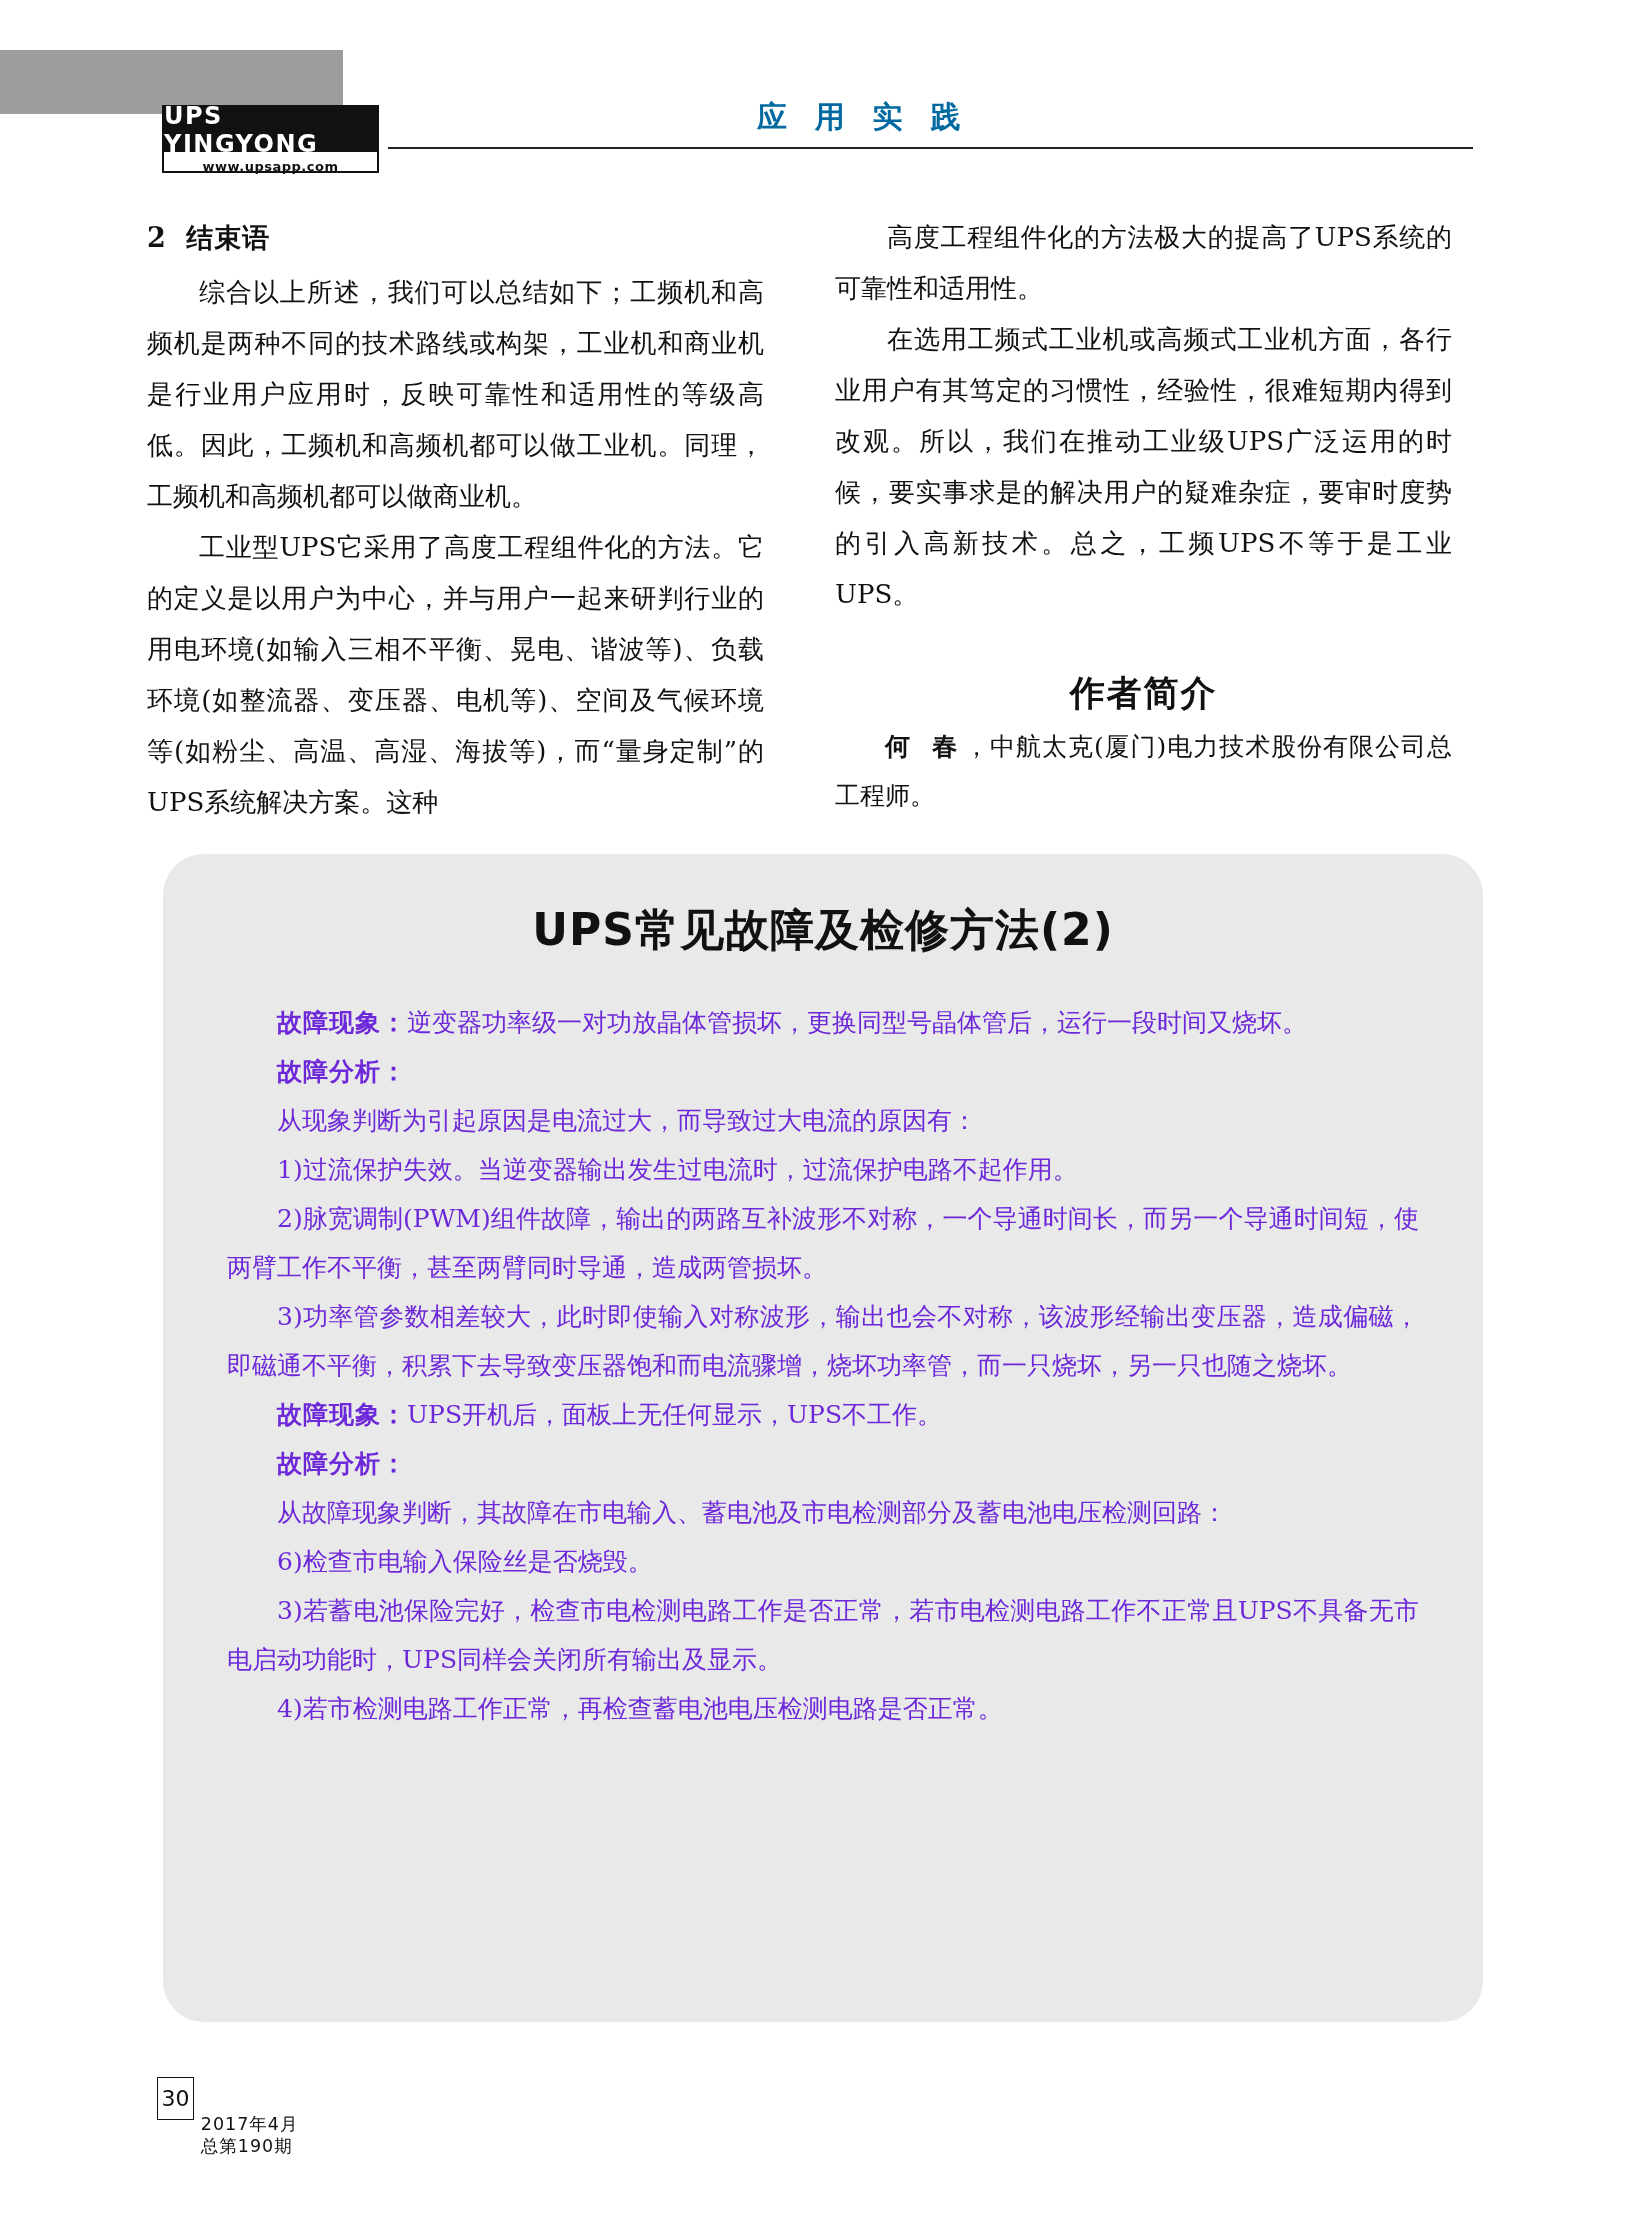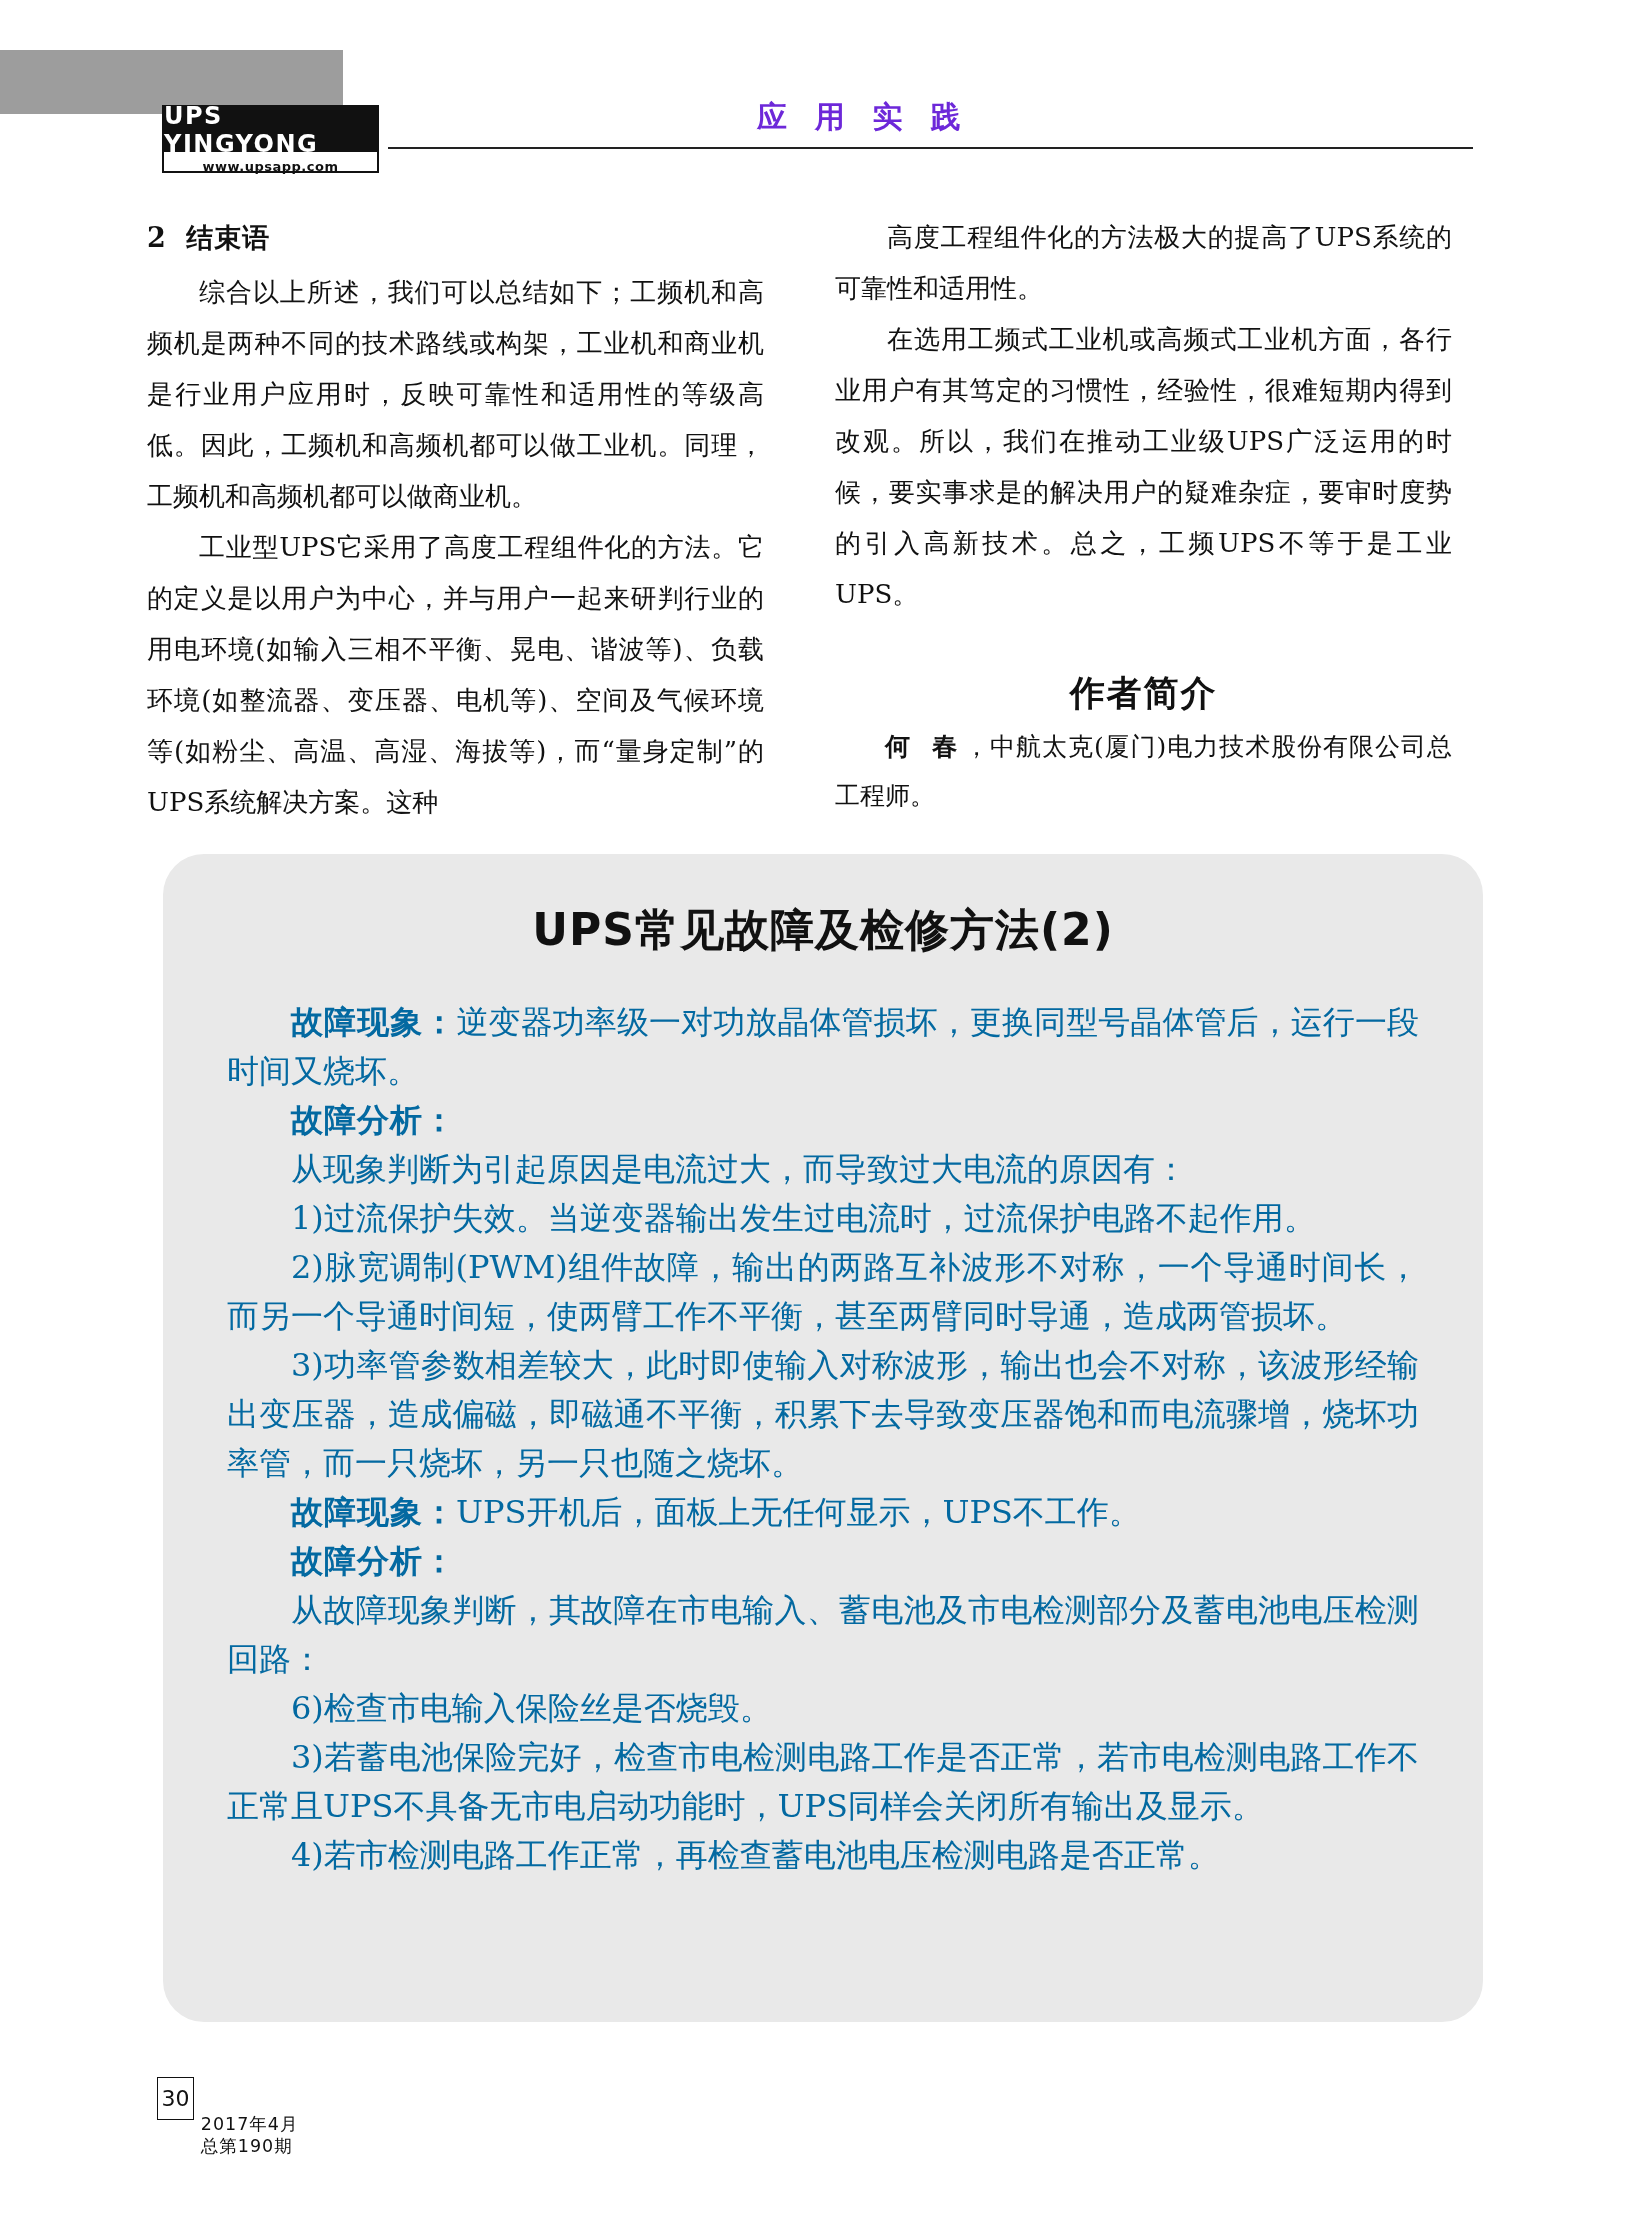--- a/index.html
+++ b/index.html
@@ -80,21 +80,21 @@
   .header-title {
     position: absolute;
     left: 640px;
     top: 97px;
     width: 446px;
     text-align: center;
     font-family: "DejaVu Serif", "Liberation Serif", serif;
     font-weight: bold;
     font-size: 30px;
     letter-spacing: 8.7px;
-    color: #6d28d9;
+    color: #0369a1;
   }
   .header-rule {
     position: absolute;
     left: 388px;
     top: 147px;
     width: 1085px;
     height: 1.9px;
     background: #222222;
   }
 
@@ -159,24 +159,24 @@
     font-weight: bold;
     font-size: 44px;
     letter-spacing: 1px;
     color: #111111;
   }
   .box-body {
     position: absolute;
     left: 64px;
     top: 144px;
     width: 1192px;
-    font-size: 32px;
+    font-size: 25px;
     line-height: 49px;
     text-align: justify;
-    color: #0369a1;
+    color: #6d28d9;
   }
   .box-body p {
     margin: 0;
     text-indent: 2em;
   }
   .lbl {
     font-weight: bold;
     letter-spacing: 1px;
   }
 

